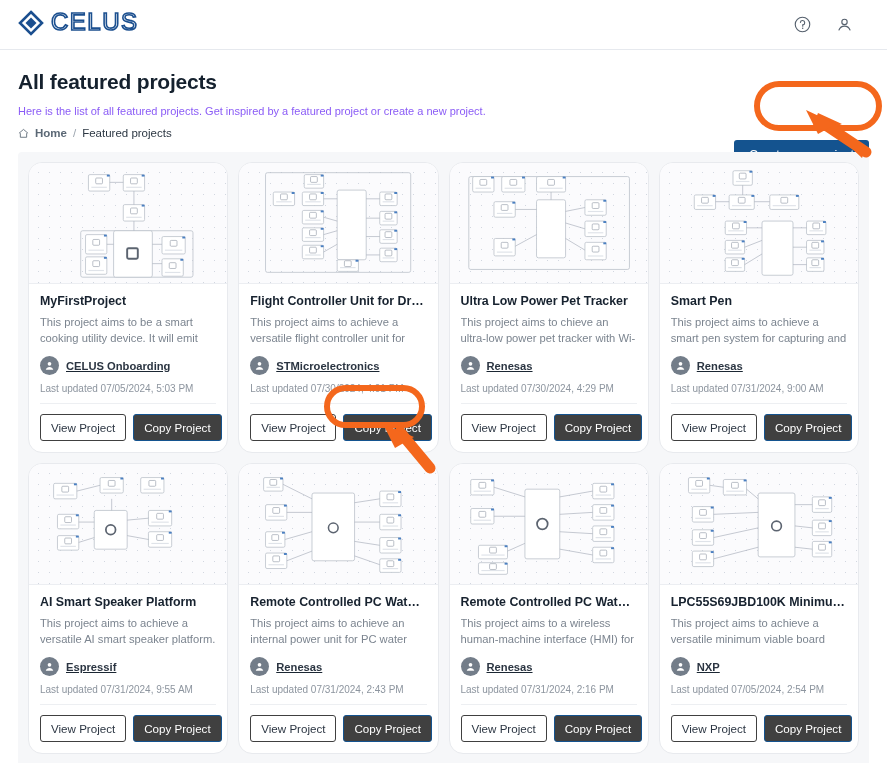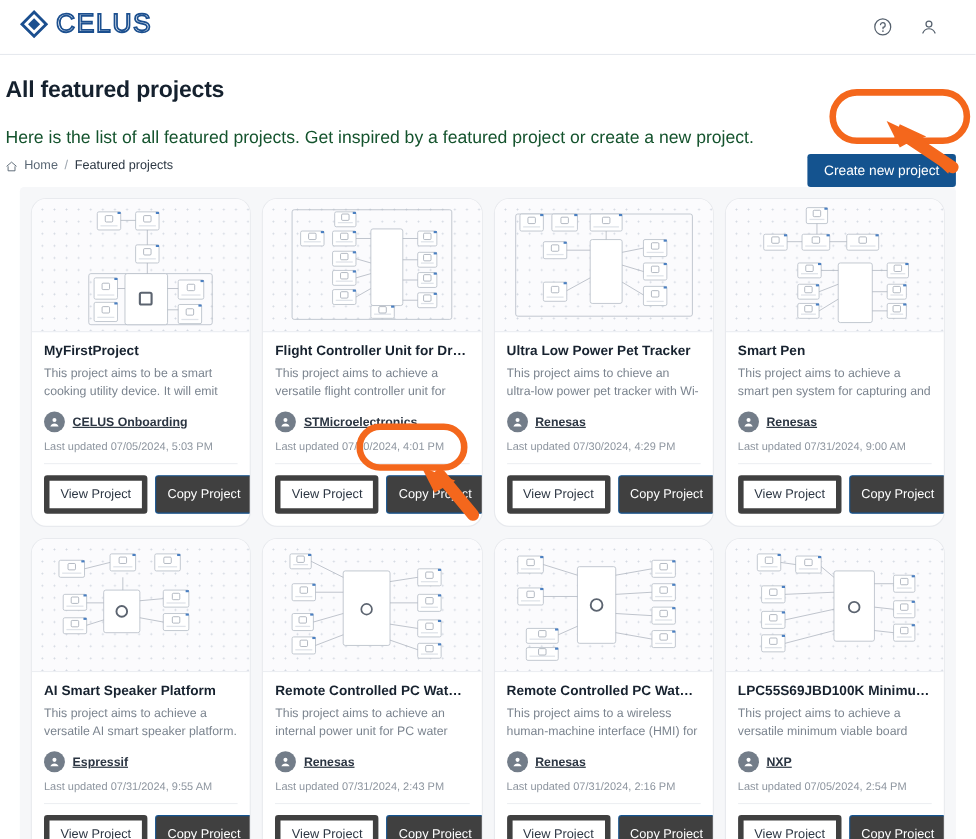--- a/index.html
+++ b/index.html
@@ -33,44 +33,44 @@
     padding-right: 14px;
   }
   .ico-btn {
     width: 22px; height: 22px;
     display: flex; align-items: center; justify-content: center;
     color: #55606d;
     cursor: pointer;
   }
 
   
-  .page-head { padding: 20px 18px 0 5px; position: relative; }
+  .page-head { padding: 20px 18px 0 18px; position: relative; }
   .page-title {
     font-size: 21px;
     font-weight: bold;
     color: #15212e;
     letter-spacing: -0.2px;
   }
   .page-sub {
-    margin-top: 23px;
-    font-size: 16px;
-    color: #14532d;
+    margin-top: 11px;
+    font-size: 11px;
+    color: #8b5cf6;
   }
   .breadcrumb {
     margin-top: 10px;
     font-size: 11.5px;
     color: #5b6875;
     display: flex;
     align-items: center;
     gap: 6px;
   }
   .breadcrumb .home-icon { color: #5b6875; display: inline-flex; }
   .breadcrumb .sep { color: #9aa3ad; }
   .breadcrumb .crumb-current { color: #2c3743; }
-  .breadcrumb .crumb-link { cursor: pointer; }
+  .breadcrumb .crumb-link { cursor: pointer; font-weight: bold; }
 
   .create-btn {
     position: absolute;
     right: 18px;
     top: 90px;
     background: #14538f;
     color: #ffffff;
     border: none;
     border-radius: 3px;
     font-size: 12.5px;
@@ -168,21 +168,21 @@
   .btn {
     font-family: "Liberation Sans", sans-serif;
     font-size: 11.6px;
     border-radius: 3px;
     padding: 6px 10px;
     cursor: pointer;
     white-space: nowrap;
   }
   .btn-outline {
     background: #ffffff;
-    border: 5px solid #404040;
+    border: 1px solid #404040;
     color: #2b3542;
   }
   .btn-primary {
     background: #404040;
     border: 1px solid #14538f;
     color: #ffffff;
   }
 
   
   .pagination {

